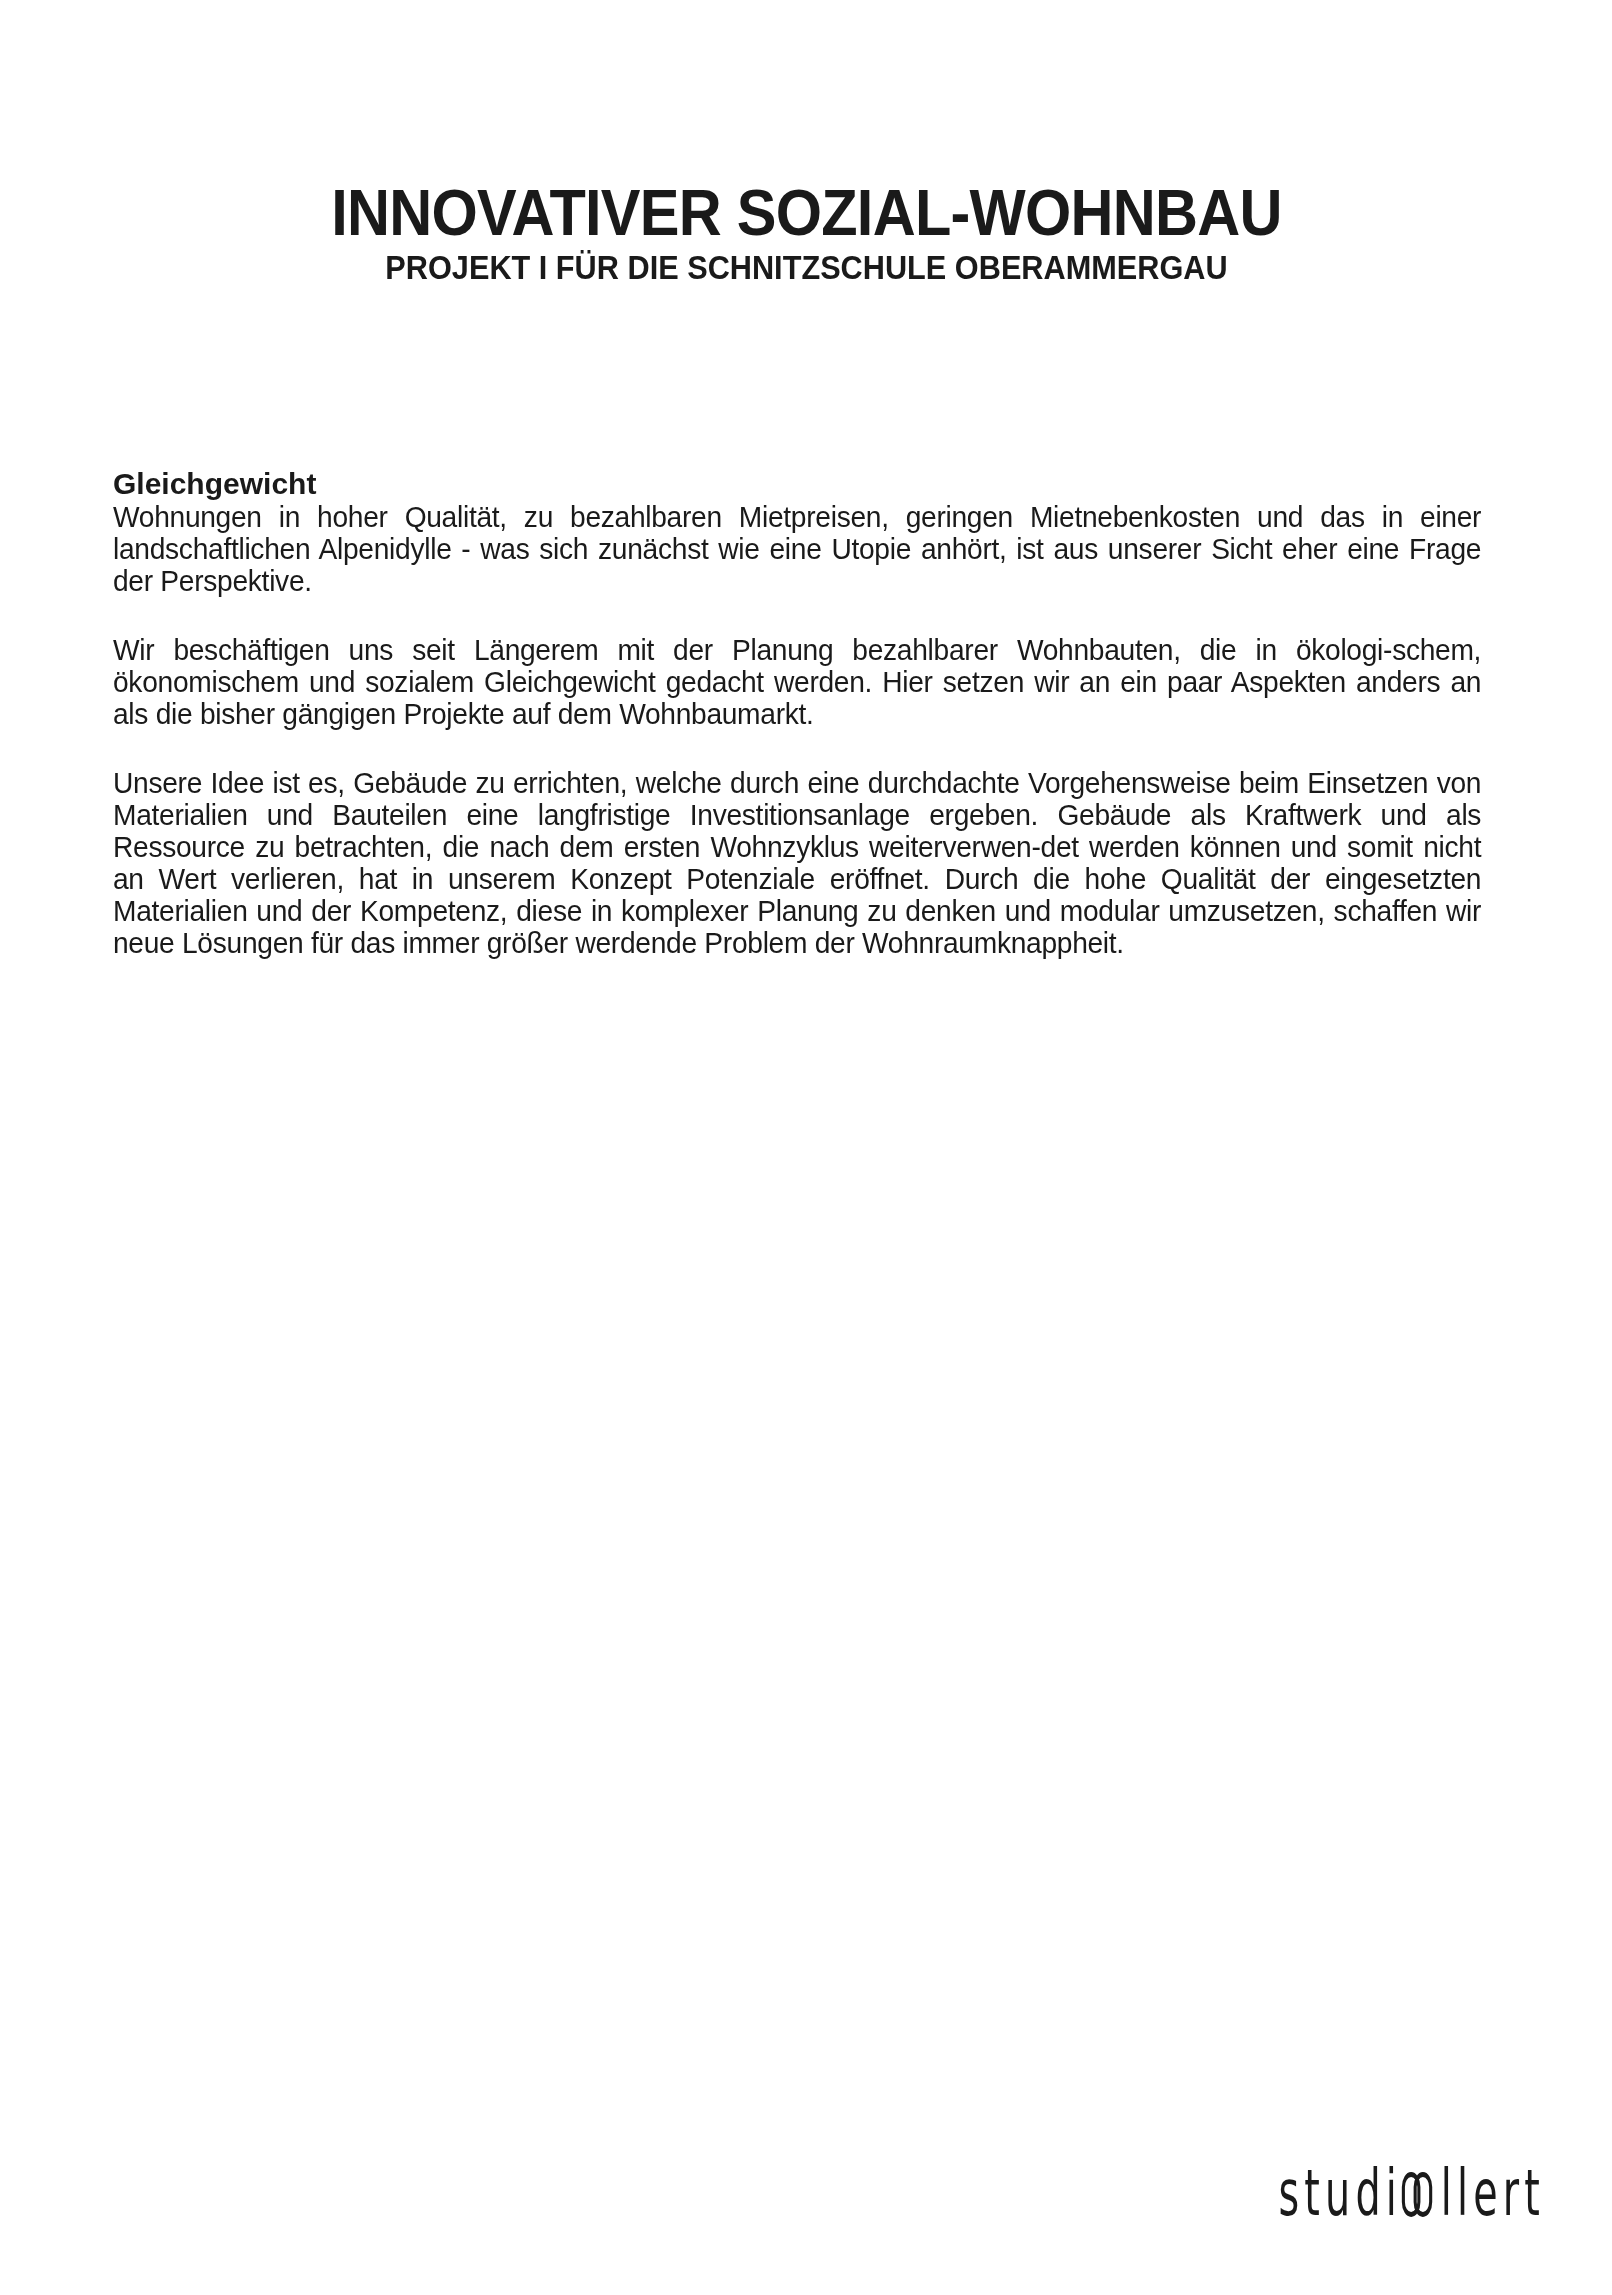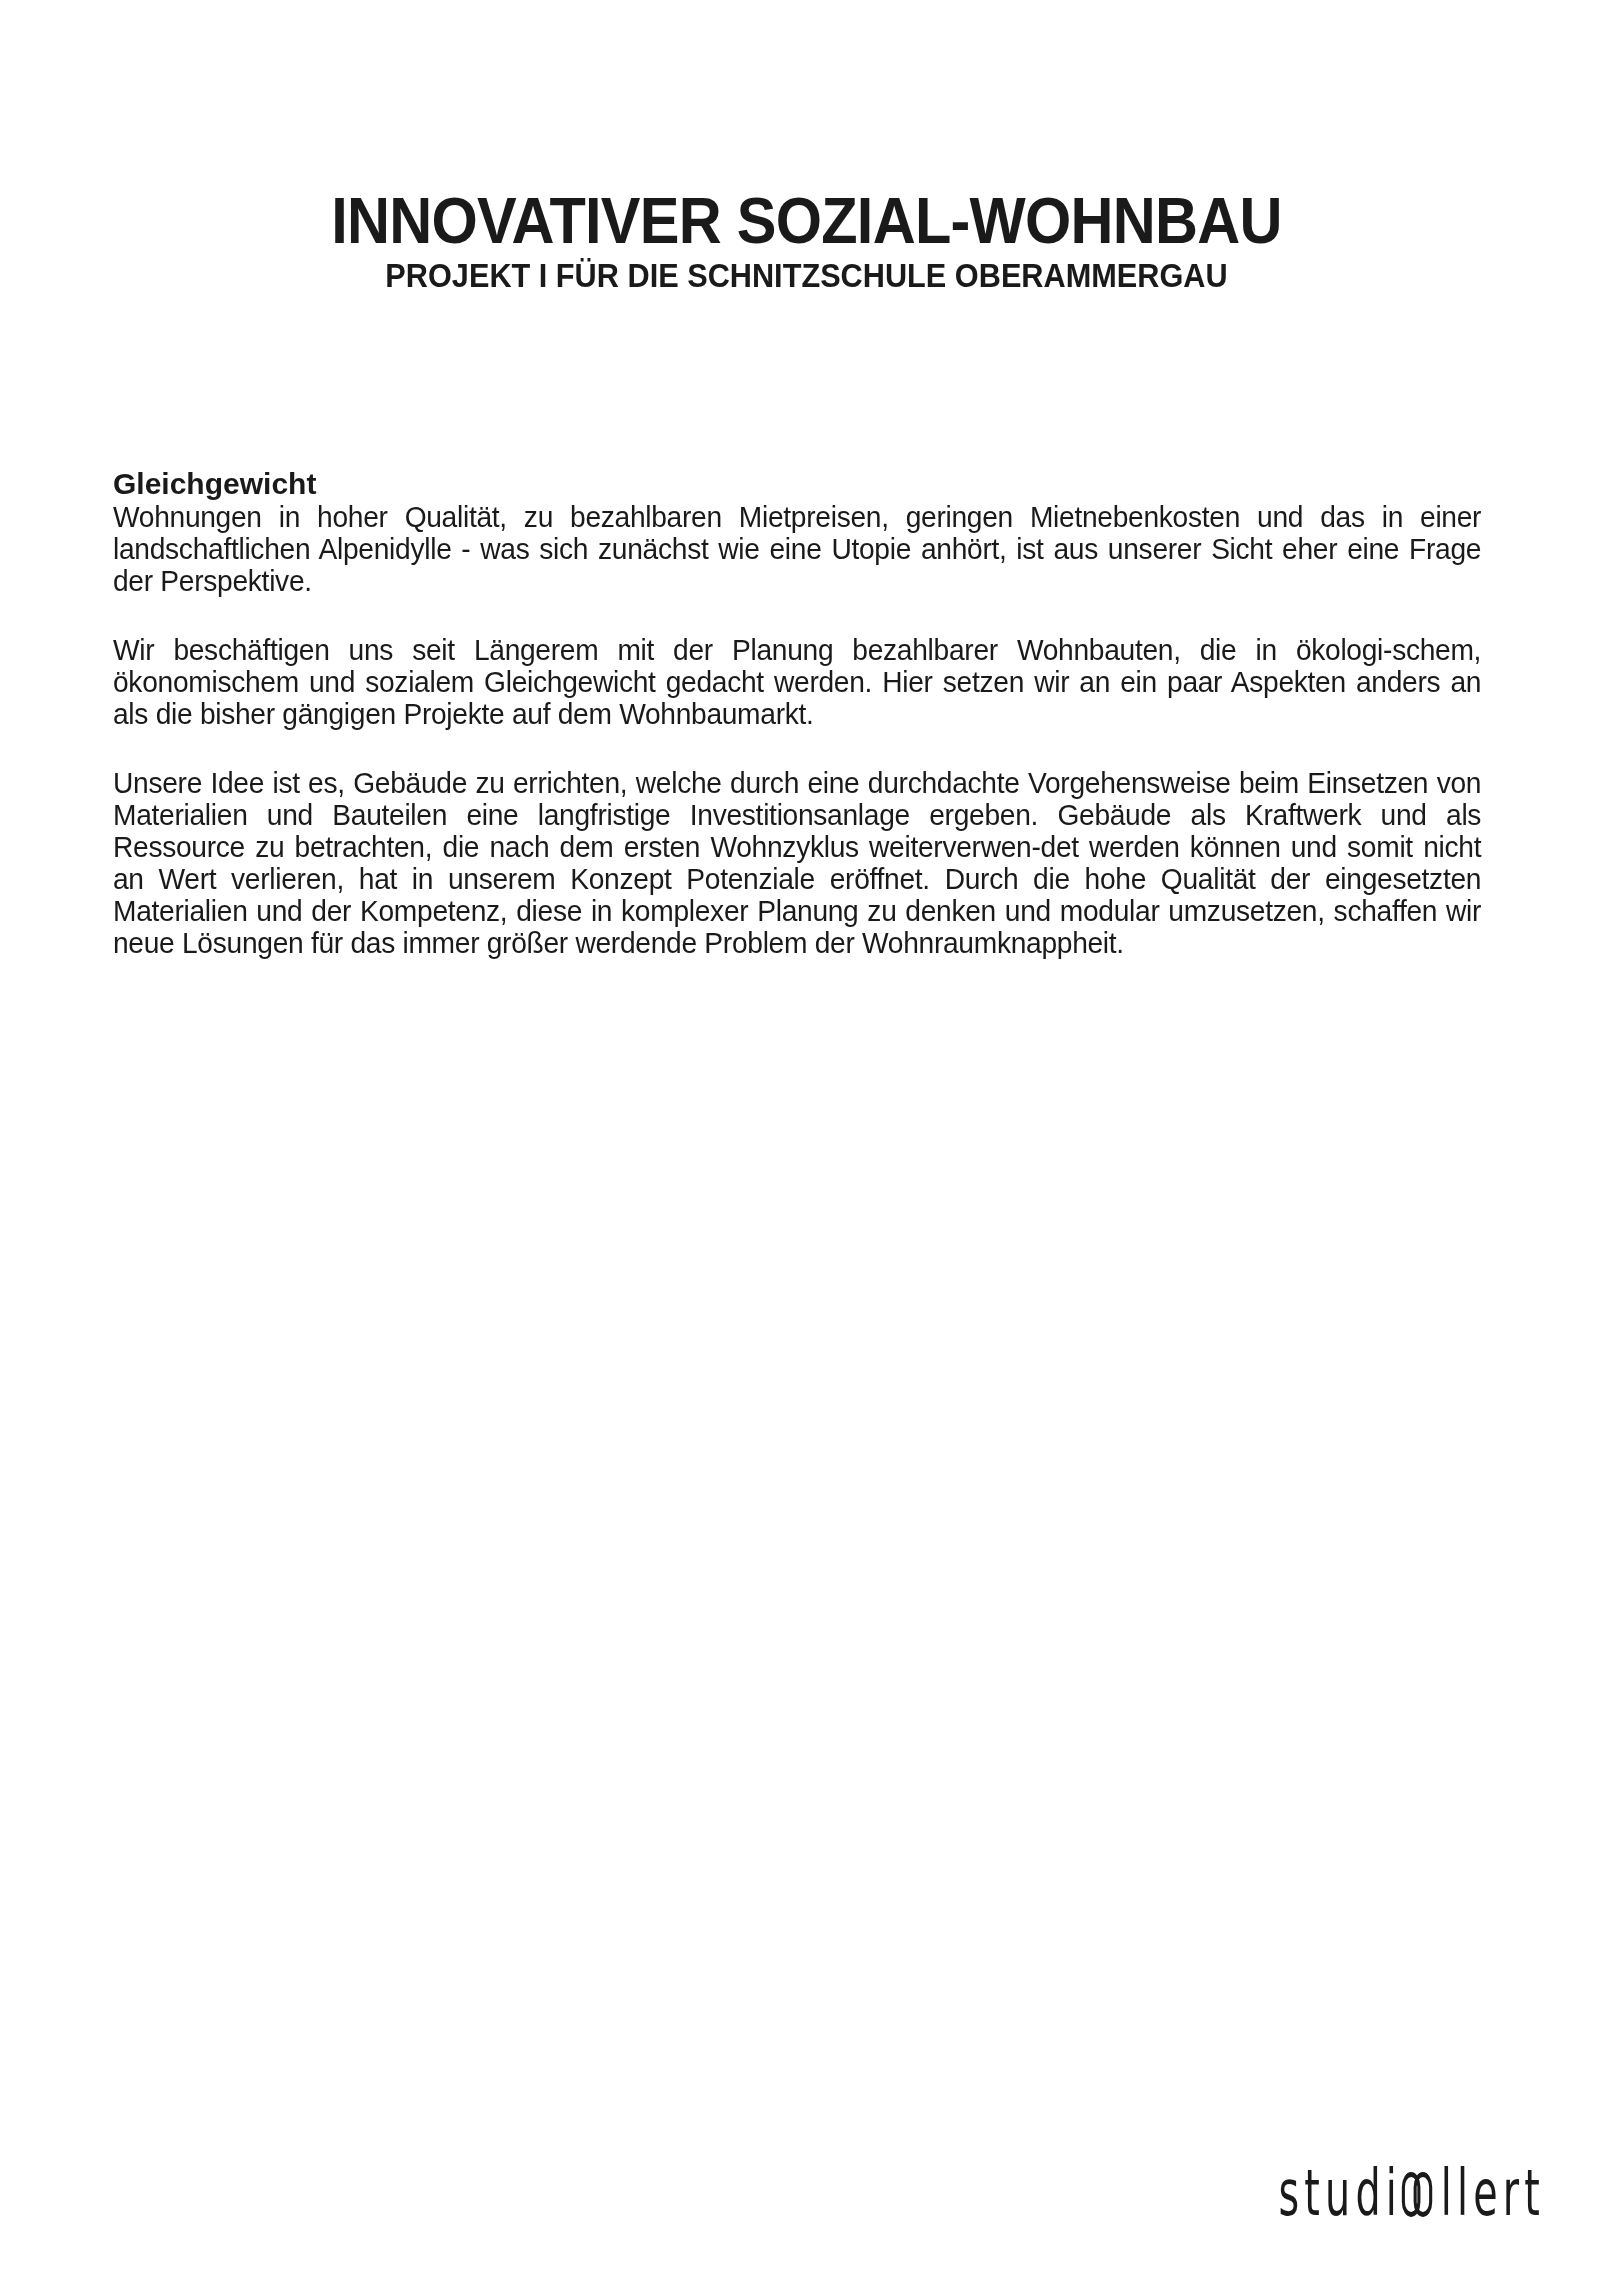--- a/index.html
+++ b/index.html
@@ -14,21 +14,20 @@
       overflow: hidden;
       color: #1a1a1a;
       font-family: "Liberation Sans", sans-serif;
     }
     .page-header {
       position: absolute;
       top: 178px;
       left: 0;
       width: 1613px;
       text-align: center;
-      margin-top: 8px;
     }
     .doc-title {
       margin: 0;
       font-weight: bold;
       font-size: 64px;
       line-height: 71px;
       letter-spacing: -0.8px;
       color: #1a1a1a;
       transform: scaleX(0.93);
       transform-origin: center;

